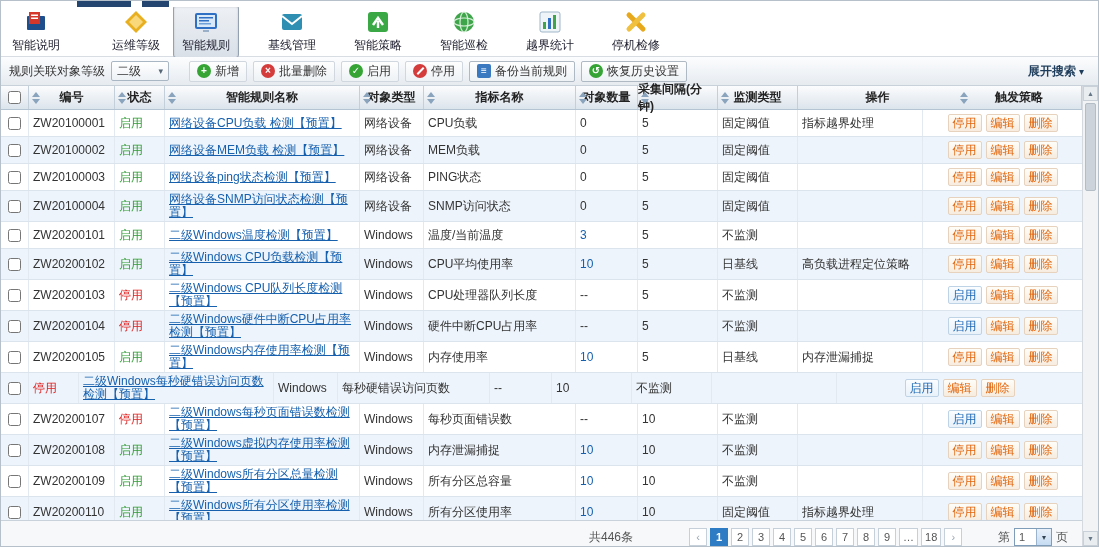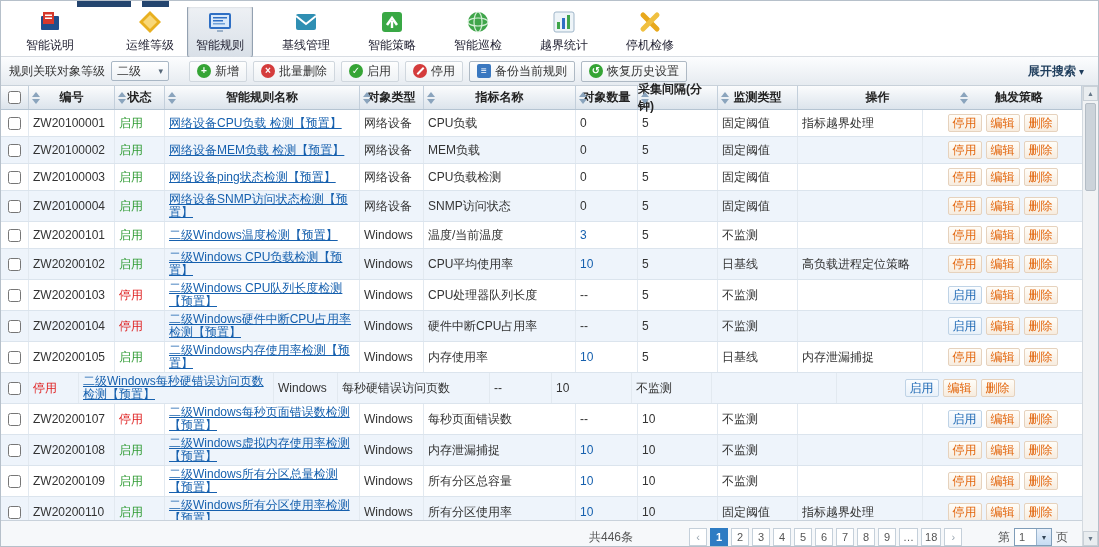--- a/index.html
+++ b/index.html
@@ -7,21 +7,21 @@
   body{font-family:"Liberation Sans","DejaVu Sans",sans-serif;font-size:12px;color:#333}
   .app{width:1099px;height:547px;border:1px solid #b6c0ca;background:#fff;overflow:hidden;display:flex;flex-direction:column;position:relative}
 
   
   .tabstrip{height:6px;background:#fff;position:relative;flex:none}
   .tab-frag{position:absolute;top:0;height:6px;background:#24456f}
   .tab-frag.f1{left:76px;width:54px}
   .tab-frag.f2{left:141px;width:27px}
 
   
-  .navbar{height:50px;flex:none;display:flex;align-items:center;background:#fff;border-bottom:1px solid #d8dde3;padding-left:16px}
+  .navbar{height:50px;flex:none;display:flex;align-items:center;background:#fff;border-bottom:1px solid #d8dde3;padding-left:2px}
   .nav-item{display:flex;flex-direction:column;align-items:center;gap:2px;padding:3px 8px;border:1px solid transparent;border-radius:3px;cursor:pointer;font-size:12px;color:#223;flex:none}
   .nav-item+.nav-item{margin-left:20px}
   .nav-item:nth-child(2){margin-left:34px}
   .nav-item:nth-child(3){margin-left:4px}
   .nav-item.active{border-color:#93a1b1;background:linear-gradient(#eef1f5,#d9e0e8);box-shadow:inset 0 1px 2px rgba(0,0,0,.18)}
   .nav-icon{width:26px;height:26px;display:block}
   .nav-icon svg{width:26px;height:26px;display:block}
 
   
   .toolbar{height:29px;flex:none;display:flex;align-items:center;gap:6px;padding:0 8px;background:linear-gradient(#fcfdfe,#e6ebf0);border-bottom:1px solid #c8d1da}
@@ -356,21 +356,21 @@
           <div class="td c-status">
               <span class="status-text">启用</span>
             </div>
           <div class="td c-name">
               <a class="rule-link">网络设备ping状态检测【预置】</a>
             </div>
           <div class="td c-otype">
               <span>网络设备</span>
             </div>
           <div class="td c-ind">
-              <span>CPU负载检测</span>
+              <span>PING状态</span>
             </div>
           <div class="td c-count">
               <span>0</span>
             </div>
           <div class="td c-interval">
               <span>5</span>
             </div>
           <div class="td c-mtype">
               <span>固定阈值</span>
             </div>

